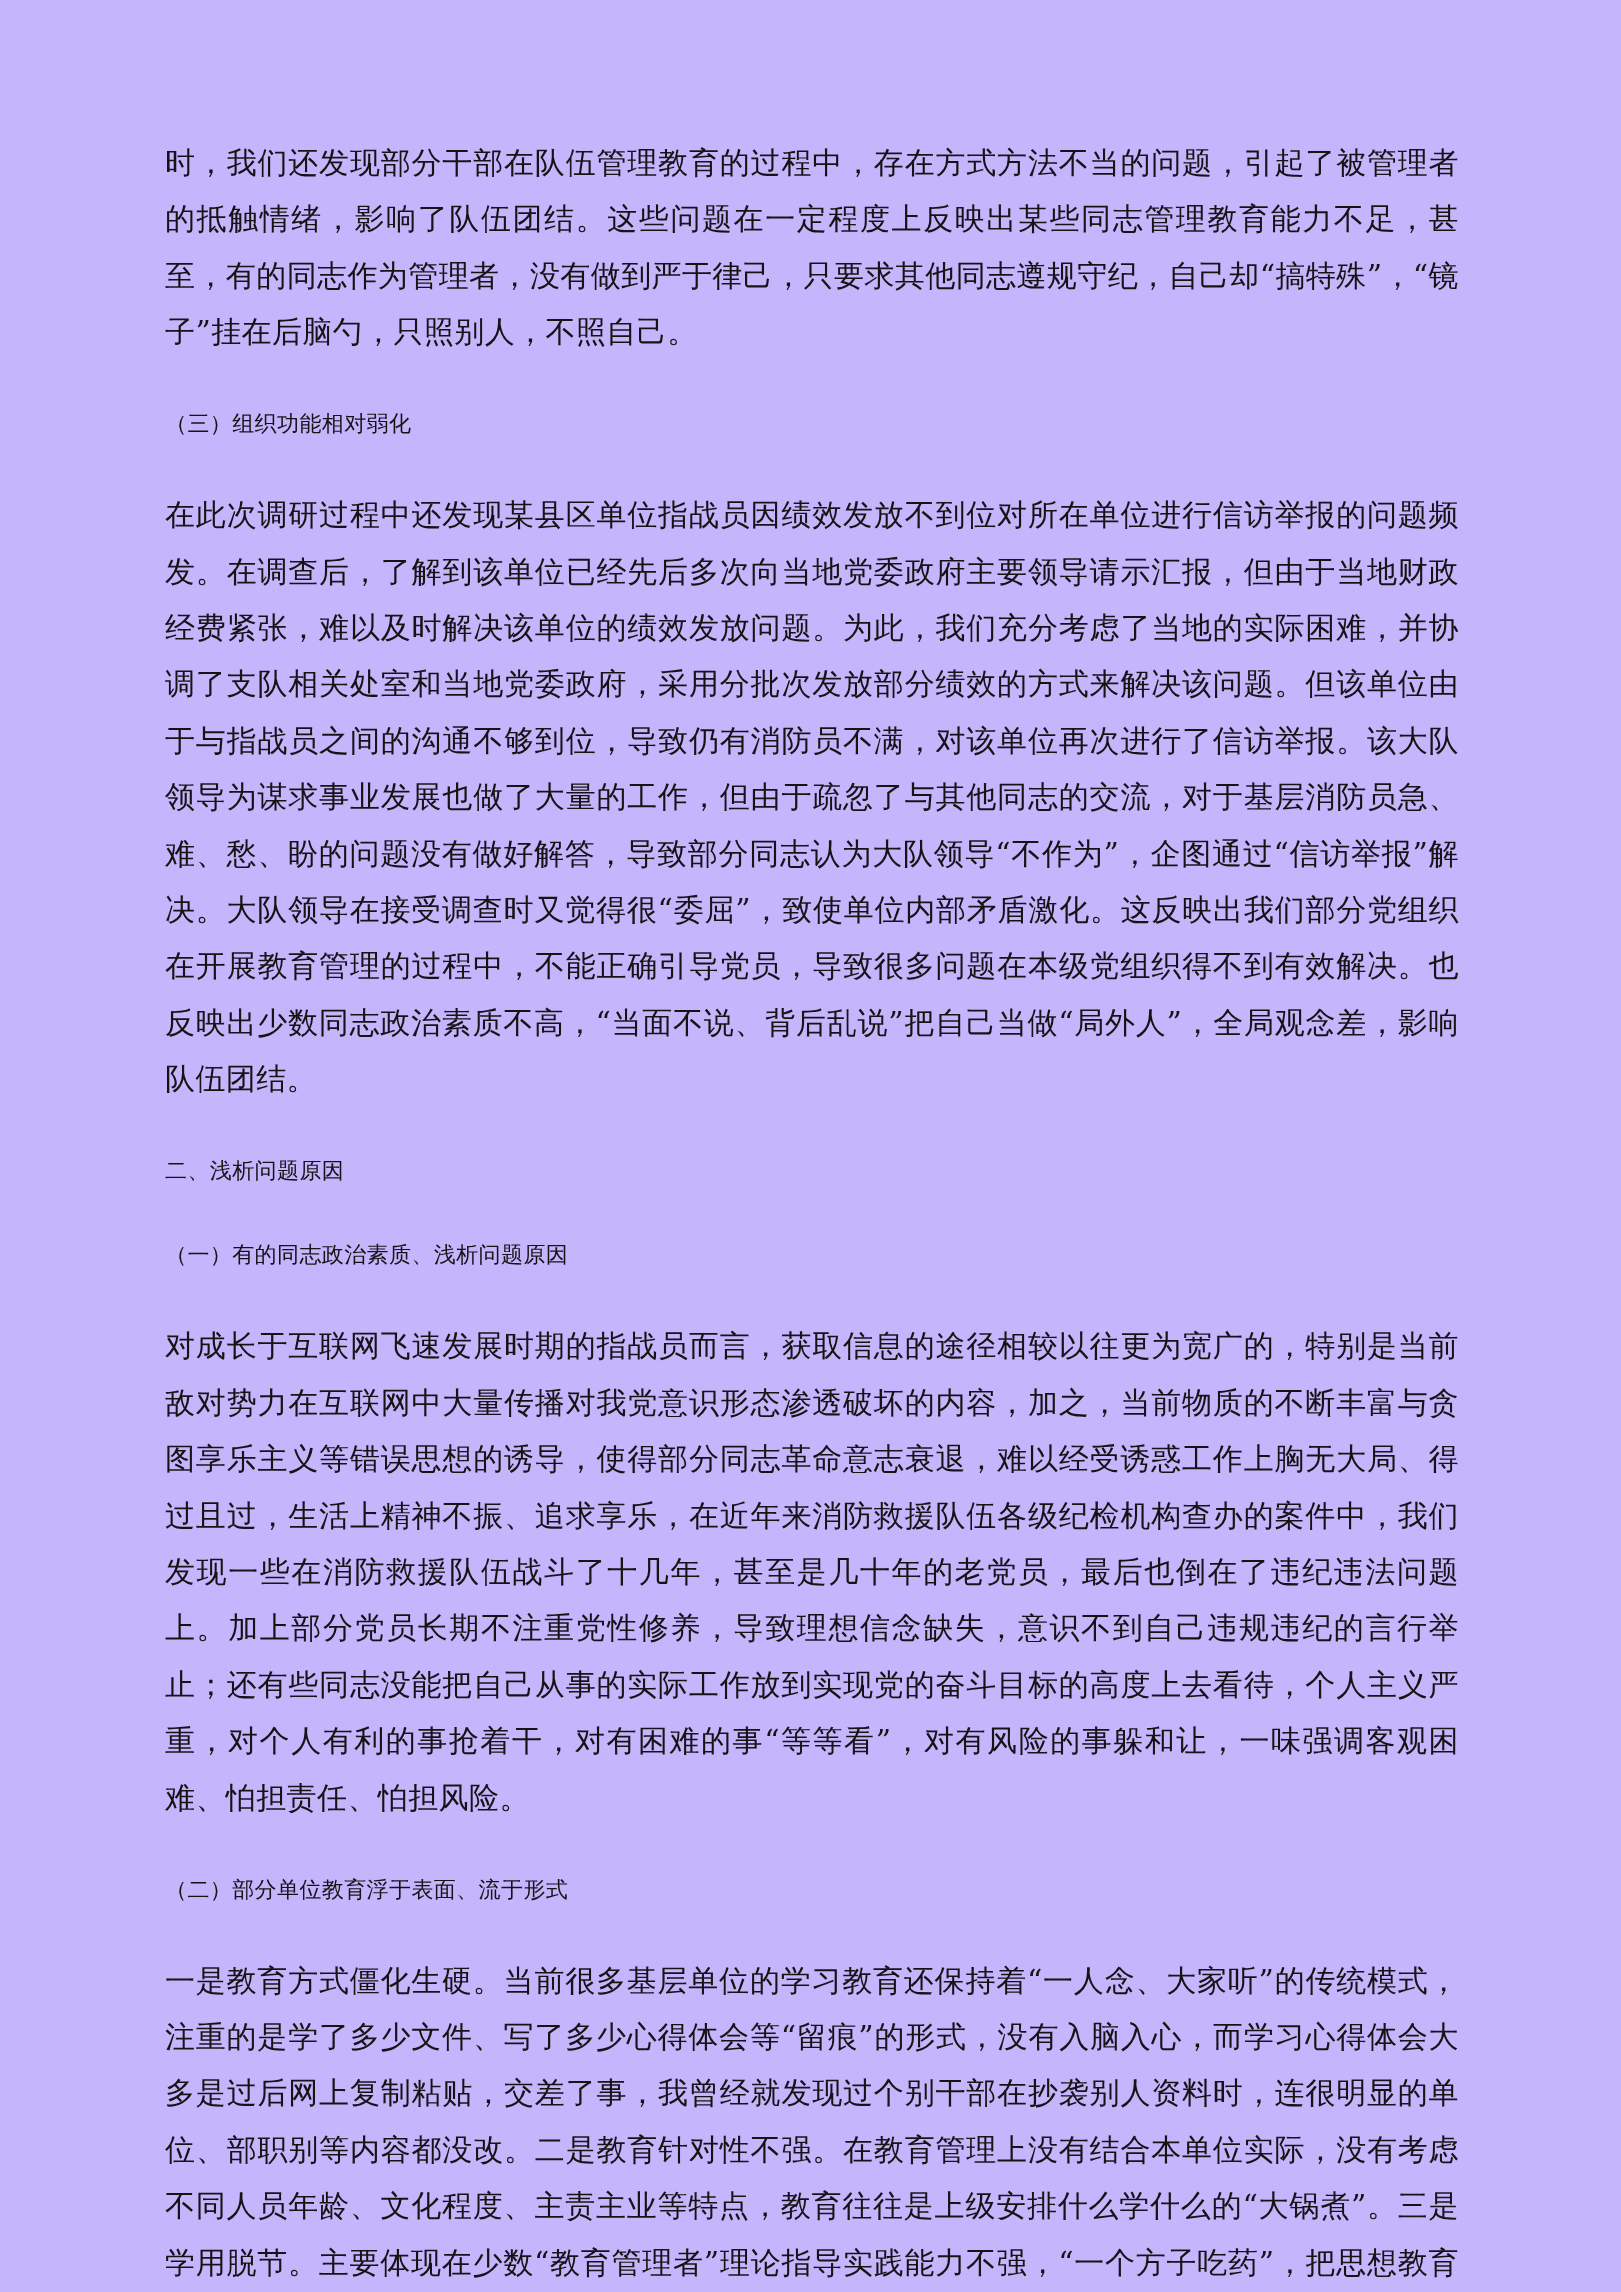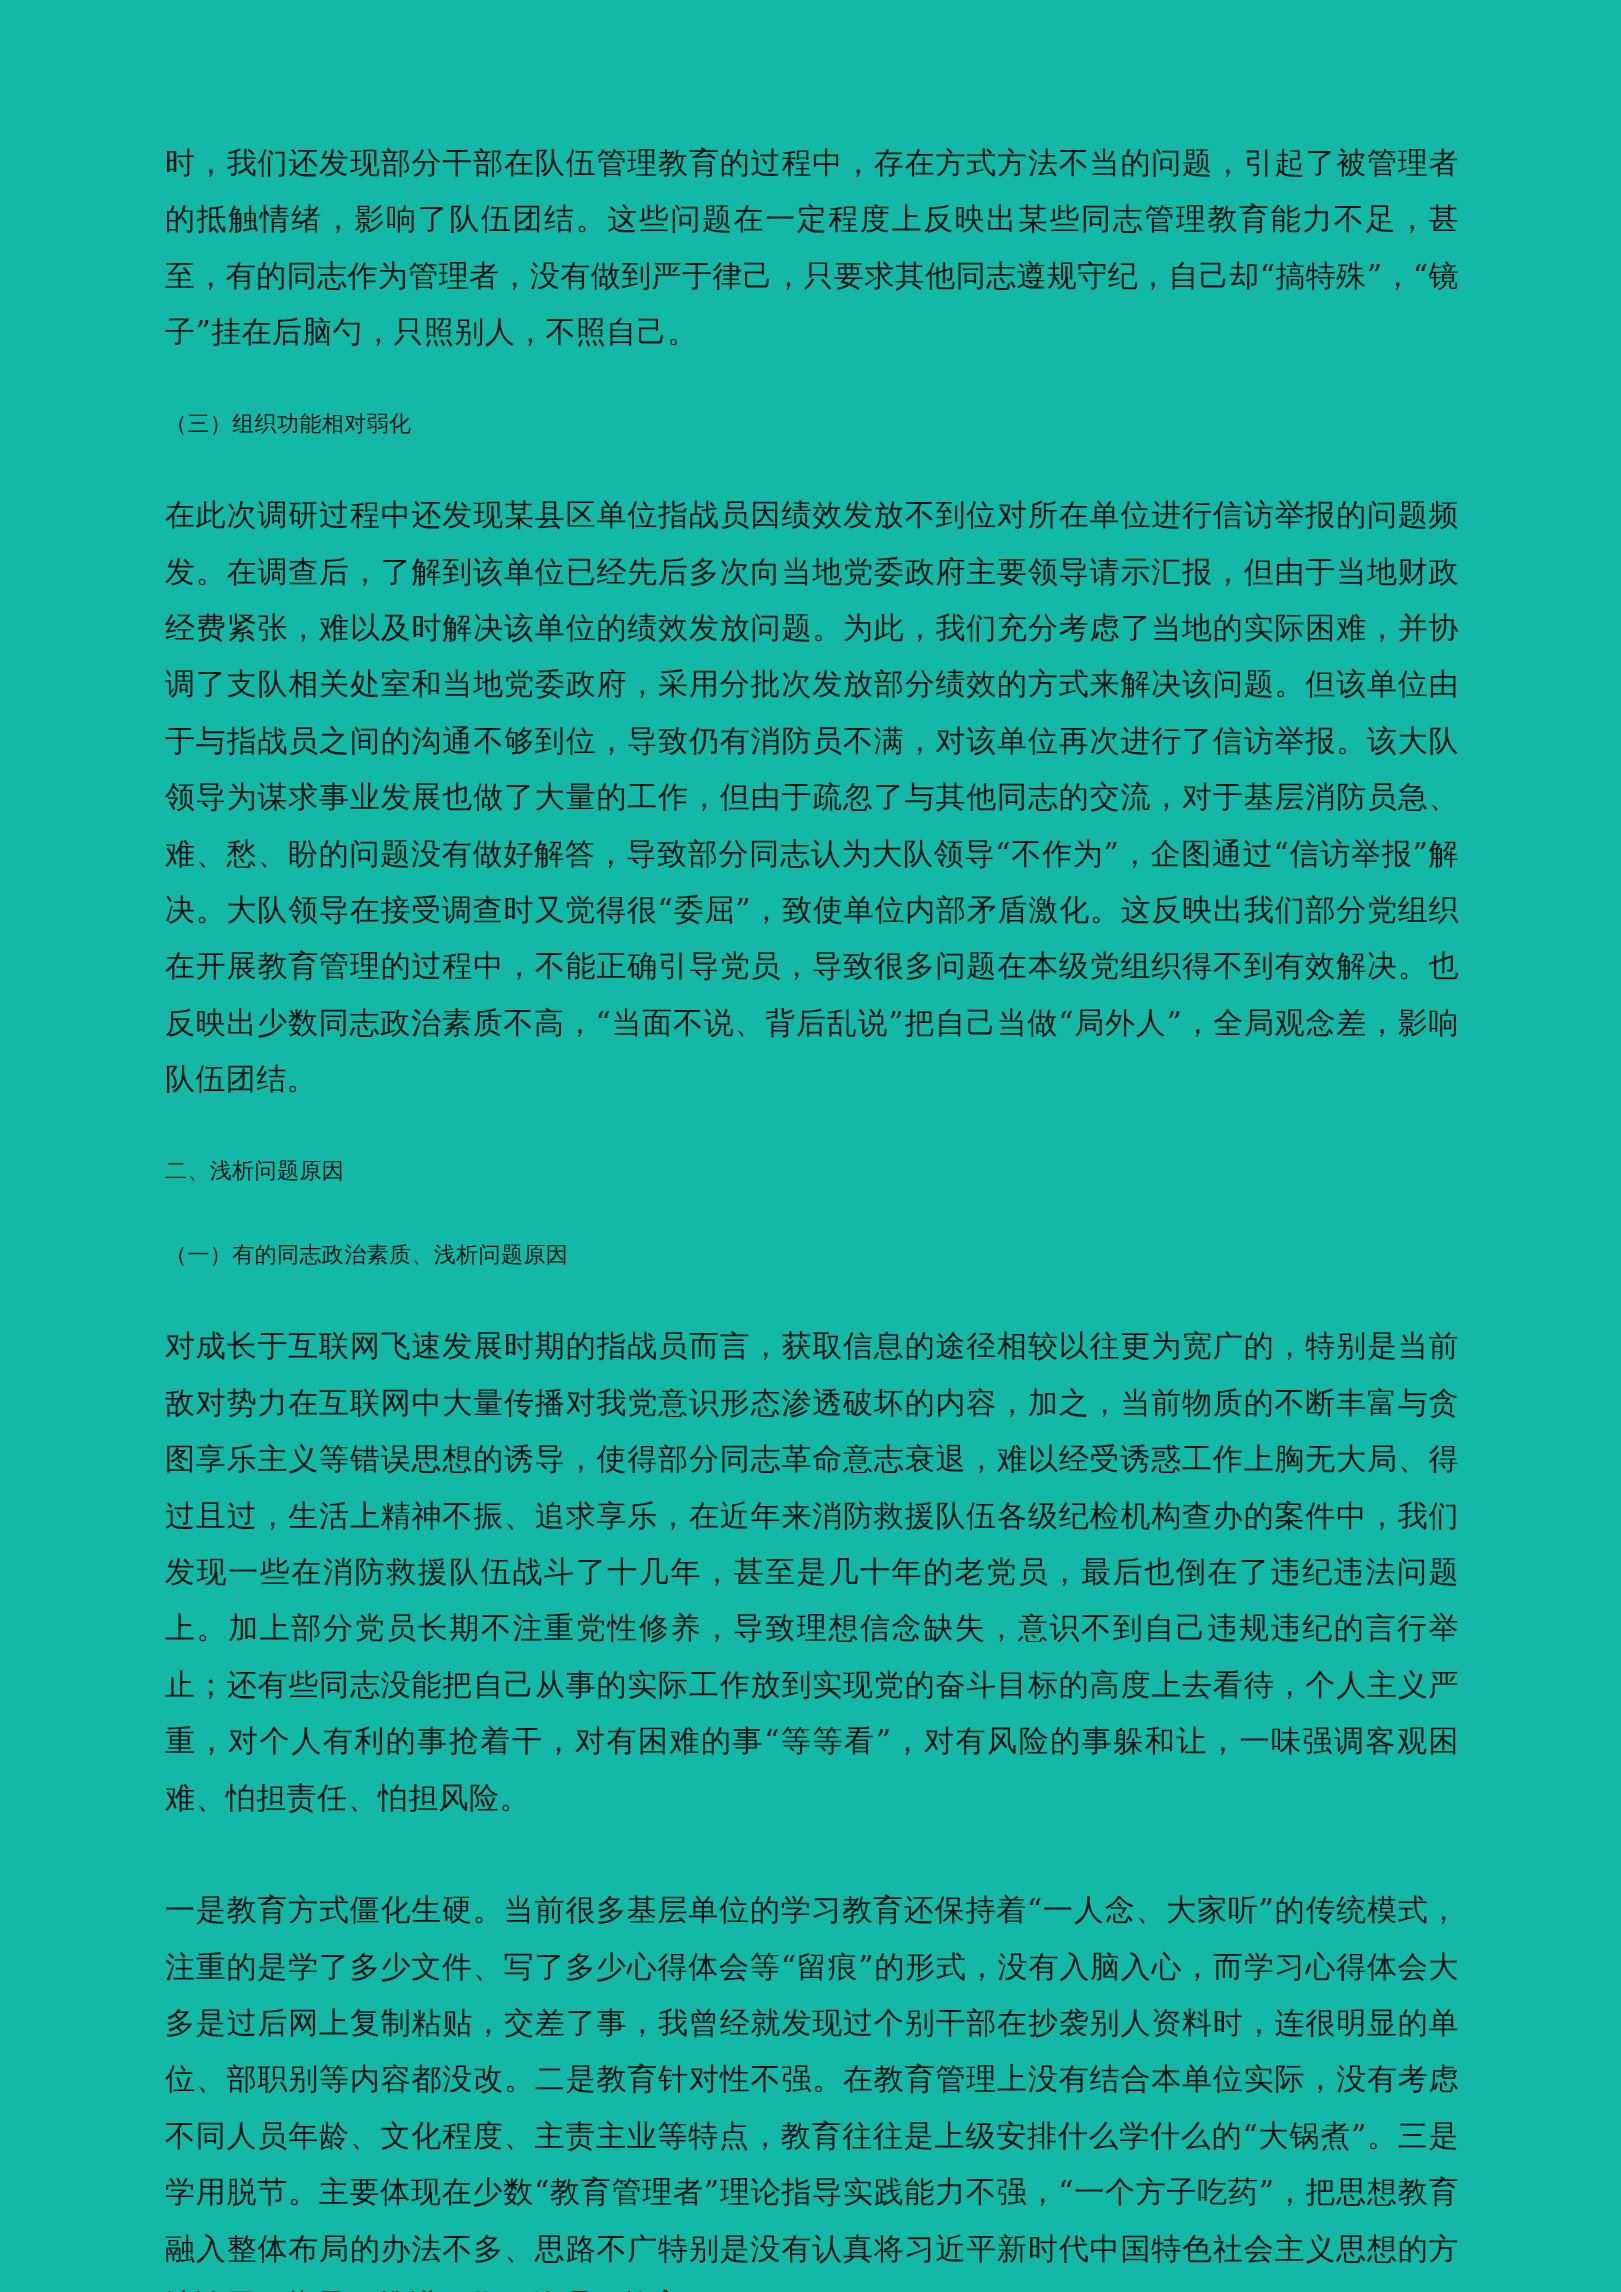--- a/index.html
+++ b/index.html
@@ -8,21 +8,21 @@
     background: #ffffff;
   }
   body {
     font-family: "DejaVu Serif", "Liberation Serif", serif;
     color: #111111;
   }
   .page {
     position: relative;
     width: 1621px;
     height: 2293px;
-    background: #14b8a6;
+    background: #c4b5fd;
     box-sizing: border-box;
     overflow: hidden;
   }
   .content {
     position: absolute;
     left: 165px;
     top: 135px;
     width: 1294px;
   }
   .para {
@@ -70,20 +70,21 @@
     <div class="spacer-md"></div>
 
     <p class="heading">（一）有的同志政治素质、浅析问题原因</p>
 
     <div class="spacer-md"></div>
 
     <p class="para body">对成长于互联网飞速发展时期的指战员而言，获取信息的途径相较以往更为宽广的，特别是当前敌对势力在互联网中大量传播对我党意识形态渗透破坏的内容，加之，当前物质的不断丰富与贪图享乐主义等错误思想的诱导，使得部分同志革命意志衰退，难以经受诱惑工作上胸无大局、得过且过，生活上精神不振、追求享乐，在近年来消防救援队伍各级纪检机构查办的案件中，我们发现一些在消防救援队伍战斗了十几年，甚至是几十年的老党员，最后也倒在了违纪违法问题上。加上部分党员长期不注重党性修养，导致理想信念缺失，意识不到自己违规违纪的言行举止；还有些同志没能把自己从事的实际工作放到实现党的奋斗目标的高度上去看待，个人主义严重，对个人有利的事抢着干，对有困难的事“等等看”，对有风险的事躲和让，一味强调客观困难、怕担责任、怕担风险。</p>
 
     <div class="spacer-md"></div>
 
+    <p class="heading">（二）部分单位教育浮于表面、流于形式</p>
 
     <div class="spacer-md"></div>
 
     <p class="para body">一是教育方式僵化生硬。当前很多基层单位的学习教育还保持着“一人念、大家听”的传统模式，注重的是学了多少文件、写了多少心得体会等“留痕”的形式，没有入脑入心，而学习心得体会大多是过后网上复制粘贴，交差了事，我曾经就发现过个别干部在抄袭别人资料时，连很明显的单位、部职别等内容都没改。二是教育针对性不强。在教育管理上没有结合本单位实际，没有考虑不同人员年龄、文化程度、主责主业等特点，教育往往是上级安排什么学什么的“大锅煮”。三是学用脱节。主要体现在少数“教育管理者”理论指导实践能力不强，“一个方子吃药”，把思想教育融入整体布局的办法不多、思路不广特别是没有认真将习近平新时代中国特色社会主义思想的方法论用于指导、推进工作、管理、教育。</p>
 
   </div>
 </div>
 
 
 </body></html>

